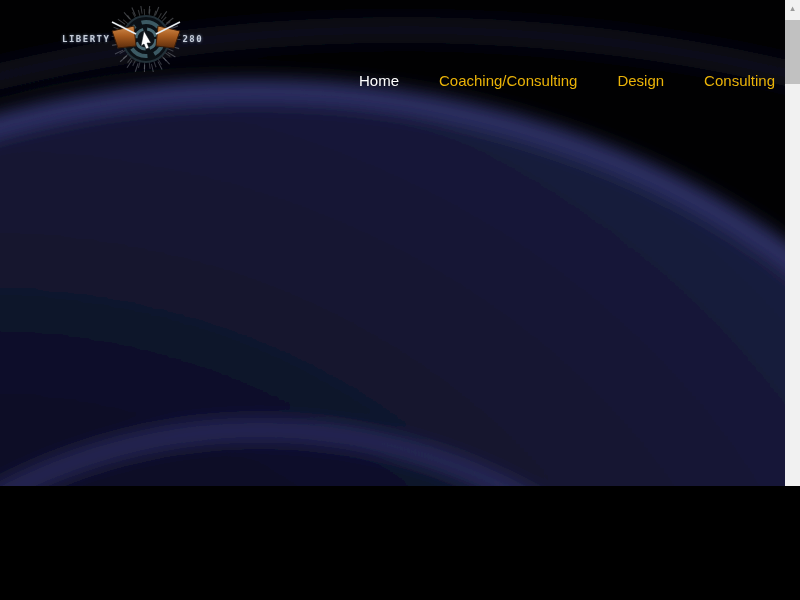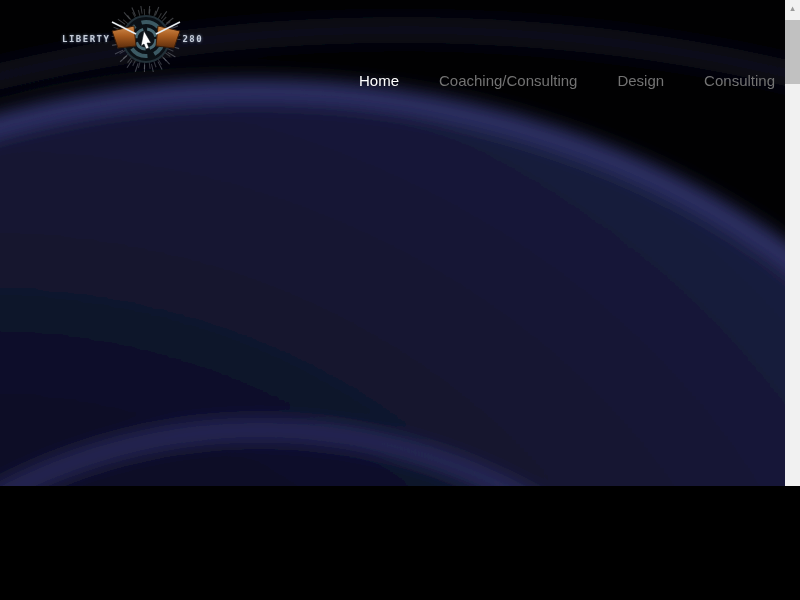--- a/index.html
+++ b/index.html
@@ -7,21 +7,21 @@
       font-family:"Liberation Sans",sans-serif;}
   .content{position:absolute;left:0;top:0;width:785px;height:585px;overflow:hidden;background:#000;}
   svg.bg{position:absolute;left:0;top:0;display:block;}
 
   
   .header{position:absolute;left:0;top:0;width:785px;height:80px;}
   .logo{position:absolute;left:62px;top:6px;display:flex;align-items:center;gap:1px;cursor:pointer;}
   .logo-text{font-family:"DejaVu Sans Mono",monospace;font-weight:bold;font-size:9px;
              letter-spacing:1.5px;color:#c6cdd8;text-shadow:0 0 3px rgba(150,175,210,.75);}
   .mainnav{position:absolute;top:36px;right:10px;display:flex;gap:40px;align-items:flex-start;margin-top:36px;}
-  .nav-item{font-size:15px;color:#737373;text-decoration:none;cursor:pointer;white-space:nowrap;}
+  .nav-item{font-size:15px;color:#eab308;text-decoration:none;cursor:pointer;white-space:nowrap;}
   .nav-item.active{color:#ffffff;}
 
   
   .vscroll{position:absolute;right:0;top:0;width:15px;height:585px;background:#f1f1f1;}
   .hscroll{position:absolute;left:0;top:585px;width:785px;height:15px;background:#f1f1f1;}
   .corner{position:absolute;right:0;top:585px;width:15px;height:15px;background:#dcdcdc;}
   .sb-btn{position:absolute;display:flex;align-items:center;justify-content:center;
           font-size:7px;line-height:1;user-select:none;cursor:default;}
   .sb-btn span{transform:scale(1.1);}
   .v-up{left:0;top:0;width:15px;height:17px;color:#9a9a9a;}

